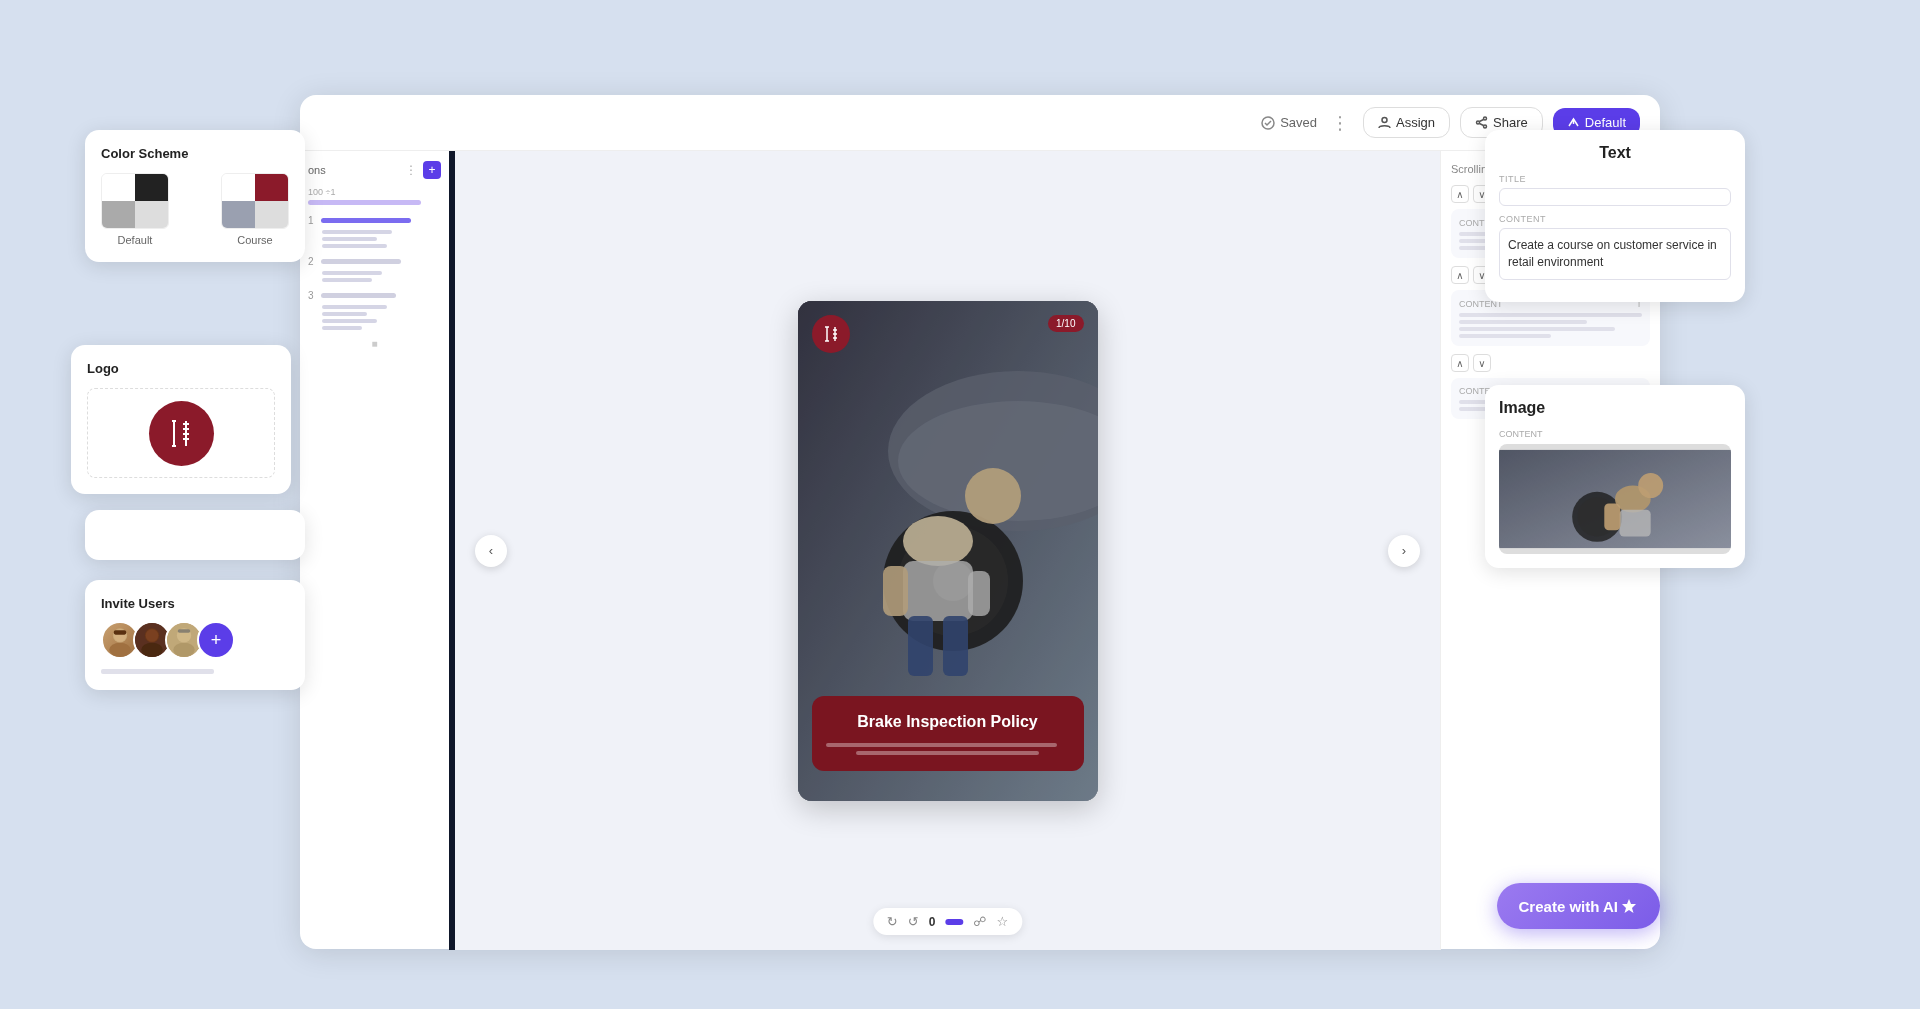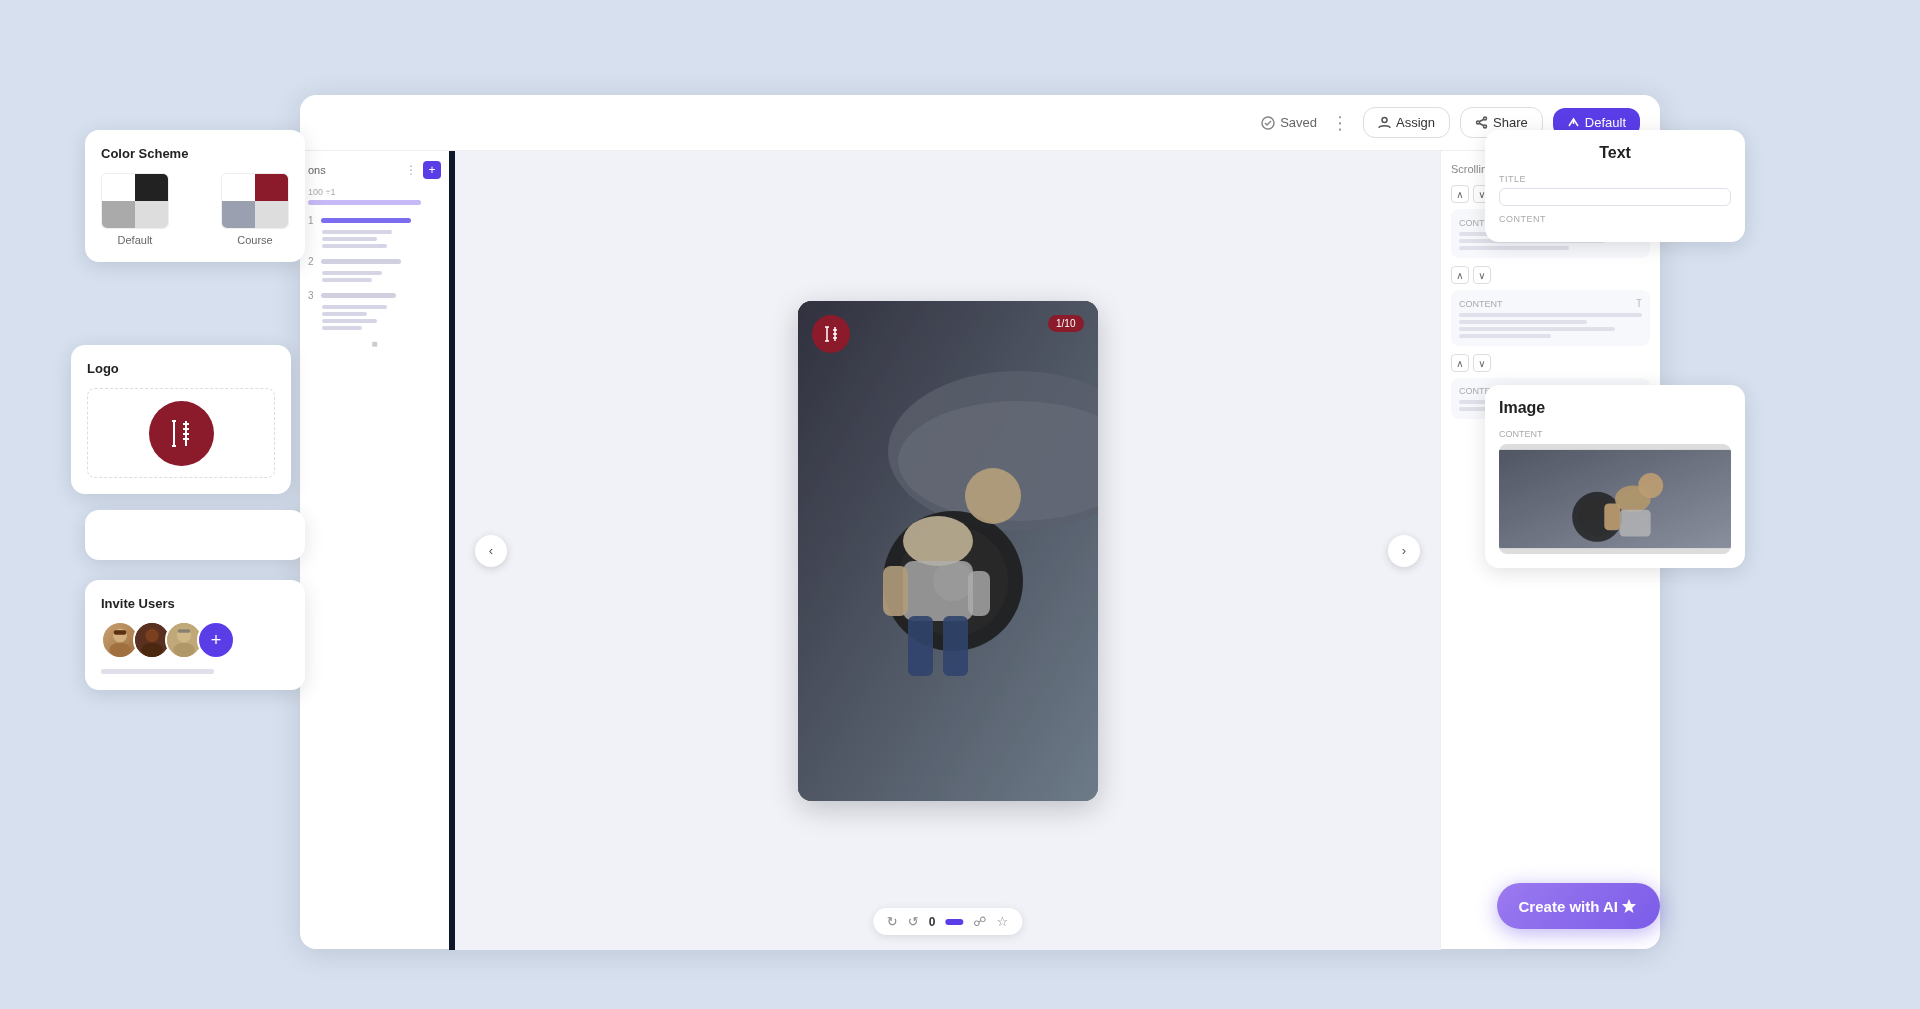--- a/index.html
+++ b/index.html
@@ -759,20 +759,27 @@
             <line x1="5" y1="18" x2="9" y2="18" stroke="white" stroke-width="1.5"></line>
             <line x1="15" y1="4" x2="15" y2="18" stroke="white" stroke-width="1.5"></line>
             <line x1="13" y1="7" x2="17" y2="7" stroke="white" stroke-width="1.5"></line>
             <line x1="13" y1="11" x2="17" y2="11" stroke="white" stroke-width="1.5"></line>
             <line x1="13" y1="15" x2="17" y2="15" stroke="white" stroke-width="1.5"></line>
           </svg>
         </div>
 
         <div class="slide-page-badge">1/10</div>
 
+        <div class="slide-bottom">
+          <div class="slide-title">Brake Inspection Policy</div>
+          <div class="slide-sublines">
+            <div class="slide-subline" style="width:95%;"></div>
+            <div class="slide-subline" style="width:75%;align-self:center;"></div>
+          </div>
+        </div>
       </div>
 
       <div class="canvas-bottom-bar">
         <span class="bottom-icon">↻</span>
         <span class="bottom-icon">↺</span>
         <span class="bottom-num">0</span>
         <div class="bottom-dot-active"></div>
         <span class="bottom-icon">☍</span>
         <span class="bottom-icon">☆</span>
       </div>
@@ -925,20 +932,21 @@
     <div class="avatar-add">+</div>
   </div>
   <div class="invite-name-line"></div>
 </div>
 
 <div class="float-card text-panel-card">
   <div class="text-panel-title">Text</div>
   <div class="text-field-label">TITLE</div>
   <div class="text-field-box"></div>
   <div class="text-field-label">Content</div>
+  <div class="text-content-box">Create a course on customer service in retail environment</div>
 </div>
 
 <div class="float-card image-panel-card">
   <div class="image-panel-title">Image</div>
   <div style="font-size:9px;color:#aaa;text-transform:uppercase;margin-bottom:5px;">CONTENT</div>
   <div class="image-preview">
     <svg width="100%" height="110" viewBox="0 0 260 110">
       <defs>
         <linearGradient id="imgGrad" x1="0%" y1="0%" x2="100%" y2="100%">
           <stop offset="0%" style="stop-color:#5a6070"></stop>

